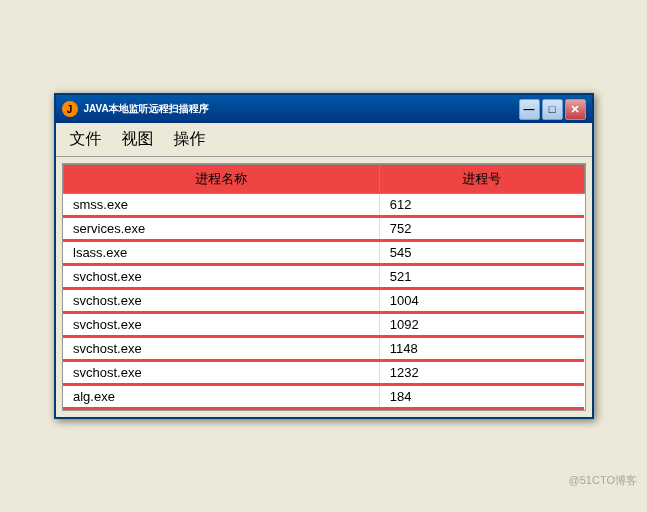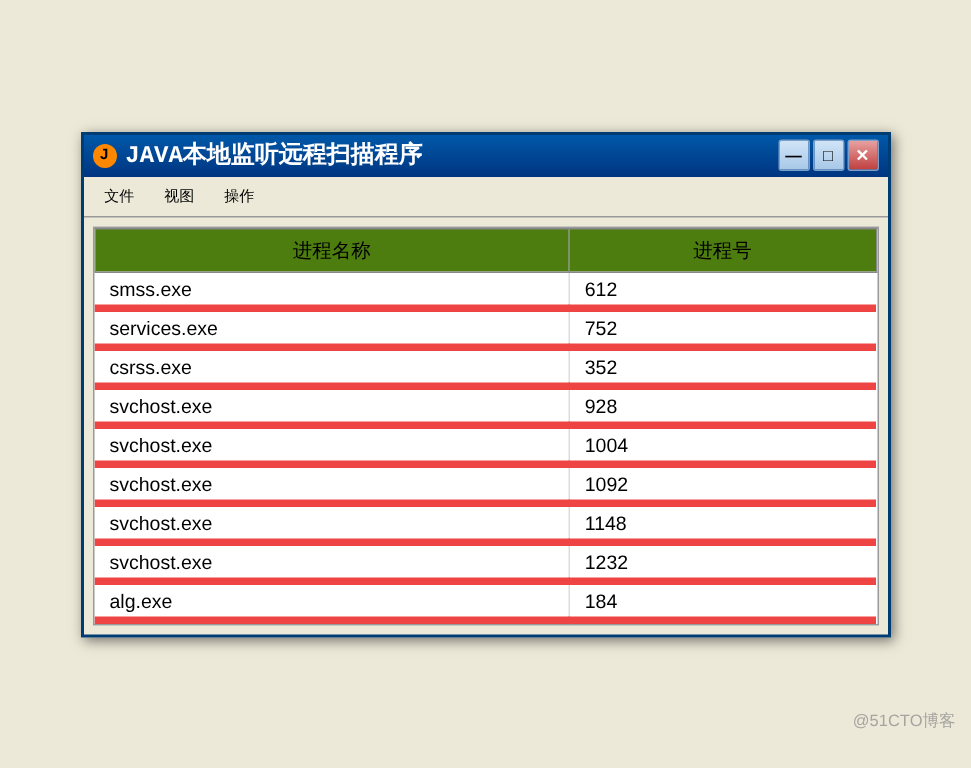--- a/index.html
+++ b/index.html
@@ -49,24 +49,23 @@
       border-radius: 50%;
       display: flex;
       align-items: center;
       justify-content: center;
       font-size: 10px;
       font-weight: bold;
       color: #000;
     }
 
     .title-text {
-      font-size: 16px;
+      font-size: 10px;
       font-weight: bold;
       color: white;
-      font-family: Liberation Mono, monospace;
     }
 
     .title-buttons {
       display: flex;
       gap: 2px;
     }
 
     .title-btn {
       width: 21px;
       height: 21px;
@@ -91,21 +90,21 @@
       background: #ece9d8;
       padding: 3px 6px;
       display: flex;
       gap: 4px;
       border-bottom: 1px solid #999;
     }
 
     .menu-item {
       padding: 3px 8px;
       cursor: pointer;
-      font-size: 10px;
+      font-size: 16px;
       color: #000;
       border-radius: 2px;
     }
 
     .content-area {
       background: white;
       margin: 6px;
       border: 1px solid #999;
       overflow: hidden;
       position: relative;
@@ -117,34 +116,34 @@
       max-height: 380px;
     }
 
     table {
       width: 100%;
       border-collapse: collapse;
       font-size: 13px;
     }
 
     thead tr {
-      background: #4d7c0f;
+      background: #ef4444;
     }
 
     thead th {
       border: 1px solid #888;
       padding: 5px 10px;
       text-align: center;
       font-weight: normal;
       color: #000;
       font-size: 13px;
     }
 
     tbody tr {
-      border-bottom: 5px solid #ef4444;
+      border-bottom: 3px solid #ef4444;
     }
 
     tbody td {
       padding: 3px 10px;
       color: #000;
       font-size: 13px;
       border-right: 1px solid #ddd;
     }
 
     tbody td:last-child {
@@ -197,26 +196,26 @@
         <tbody id="table-body">
         <tr>
               <td>smss.exe</td>
               <td>612</td>
             </tr>
             <tr>
               <td>services.exe</td>
               <td>752</td>
             </tr>
             <tr>
-              <td>csrss.exe</td>
-              <td>352</td>
-            </tr>
-            <tr>
-              <td>svchost.exe</td>
-              <td>928</td>
+              <td>lsass.exe</td>
+              <td>545</td>
+            </tr>
+            <tr>
+              <td>svchost.exe</td>
+              <td>521</td>
             </tr>
             <tr>
               <td>svchost.exe</td>
               <td>1004</td>
             </tr>
             <tr>
               <td>svchost.exe</td>
               <td>1092</td>
             </tr>
             <tr>

